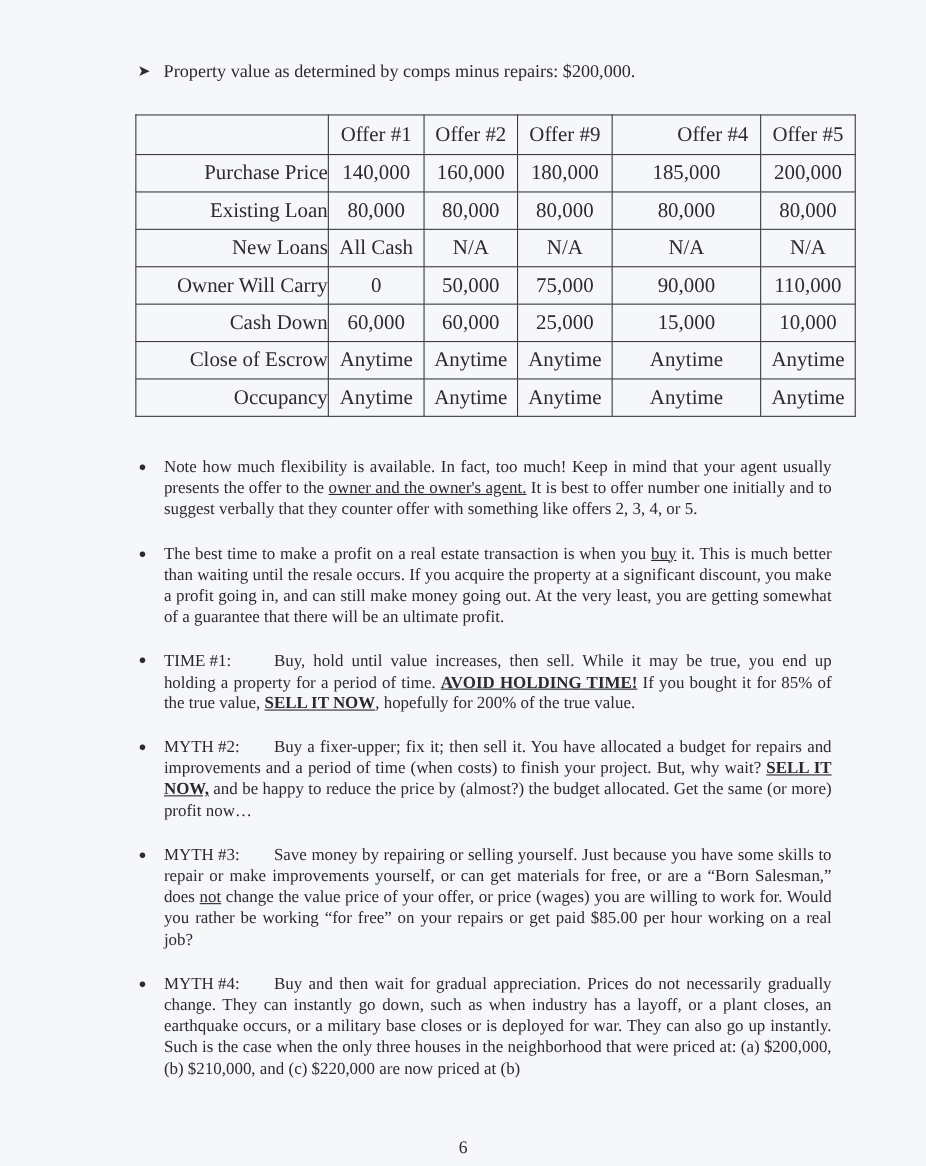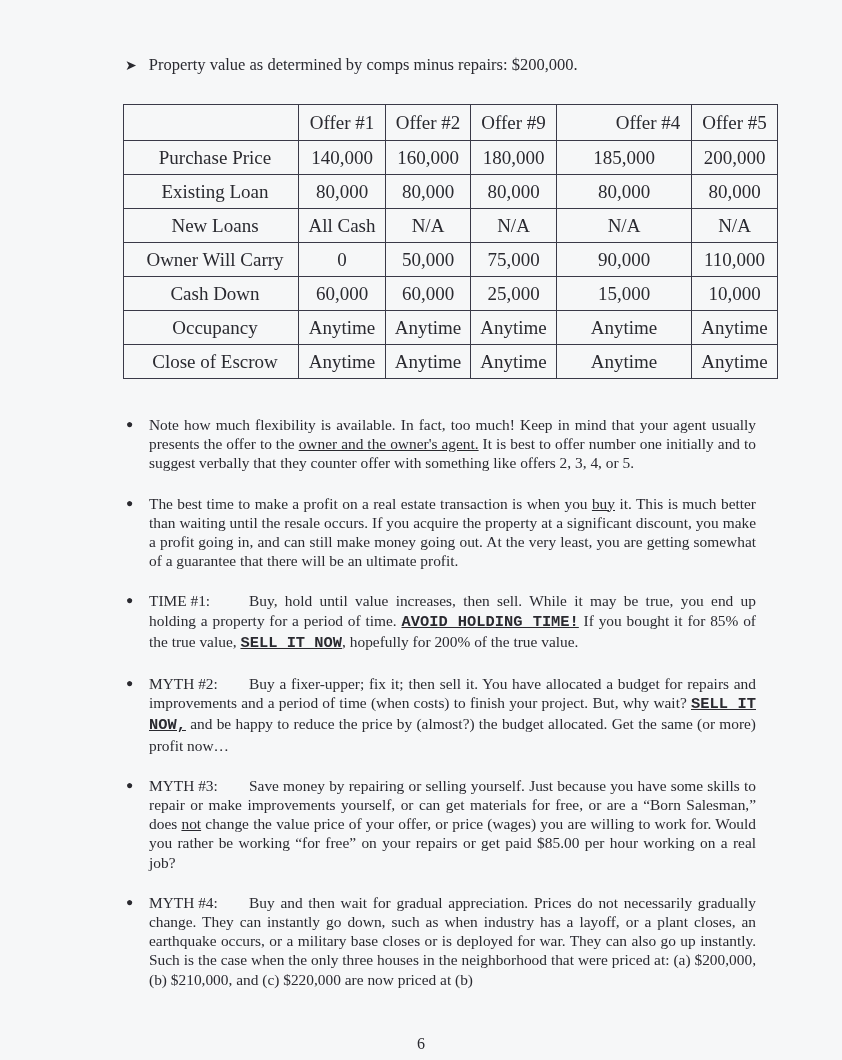--- a/index.html
+++ b/index.html
@@ -19,36 +19,36 @@
   table.offers {
     position: absolute; left: 123px; top: 104px;
     border-collapse: collapse;
     font-size: 19px;
   }
   table.offers td {
     border: 1px solid #3a3a48;
     height: 33px; padding: 0;
     text-align: center; vertical-align: middle;
   }
-  table.offers td.lbl { text-align: center; padding-left: 8px; width: 166px; }
+  table.offers td.lbl { text-align: right; padding-left: 8px; width: 166px; }
   table.offers td.c1 { width: 86px; }
   table.offers td.c2 { width: 84px; }
   table.offers td.c3 { width: 85px; }
   table.offers td.c4 { width: 86px; padding-left: 48px; }
   table.offers td.c5 { width: 85px; }
   table.offers tr.hdr td { height: 35px; }
   .bullets {
     position: absolute; left: 126px; top: 415px; width: 630px;
     font-size: 15.4px; line-height: 19.2px;
   }
   .bullet { display: flex; margin-bottom: 20px; }
   .bullet .dot { width: 23px; flex: none; font-size: 12px; line-height: 19.2px; }
   .bullet .txt { flex: 1; text-align: justify; }
   .u { text-decoration: underline; }
-  .bu { font-weight: bold; text-decoration: underline; font-family: Liberation Mono, monospace; }
+  .bu { font-weight: bold; text-decoration: underline; }
   .myth { display: inline-block; width: 100px; }
   .pagenum {
     position: absolute; left: 0; width: 842px; top: 1035px;
     text-align: center; font-size: 16px;
   }
 </style>
 </head>
 <body>
 
 <div class="page">
@@ -102,29 +102,29 @@
     </tr>
     <tr>
       <td class="lbl">Cash Down</td>
       <td>60,000</td>
       <td>60,000</td>
       <td>25,000</td>
       <td>15,000</td>
       <td>10,000</td>
     </tr>
     <tr>
-      <td class="lbl">Occupancy</td>
+      <td class="lbl">Close of Escrow</td>
       <td>Anytime</td>
       <td>Anytime</td>
       <td>Anytime</td>
       <td>Anytime</td>
       <td>Anytime</td>
     </tr>
     <tr>
-      <td class="lbl">Close of Escrow</td>
+      <td class="lbl">Occupancy</td>
       <td>Anytime</td>
       <td>Anytime</td>
       <td>Anytime</td>
       <td>Anytime</td>
       <td>Anytime</td>
     </tr>
   </tbody>
     </table>
 
   <div class="bullets">

